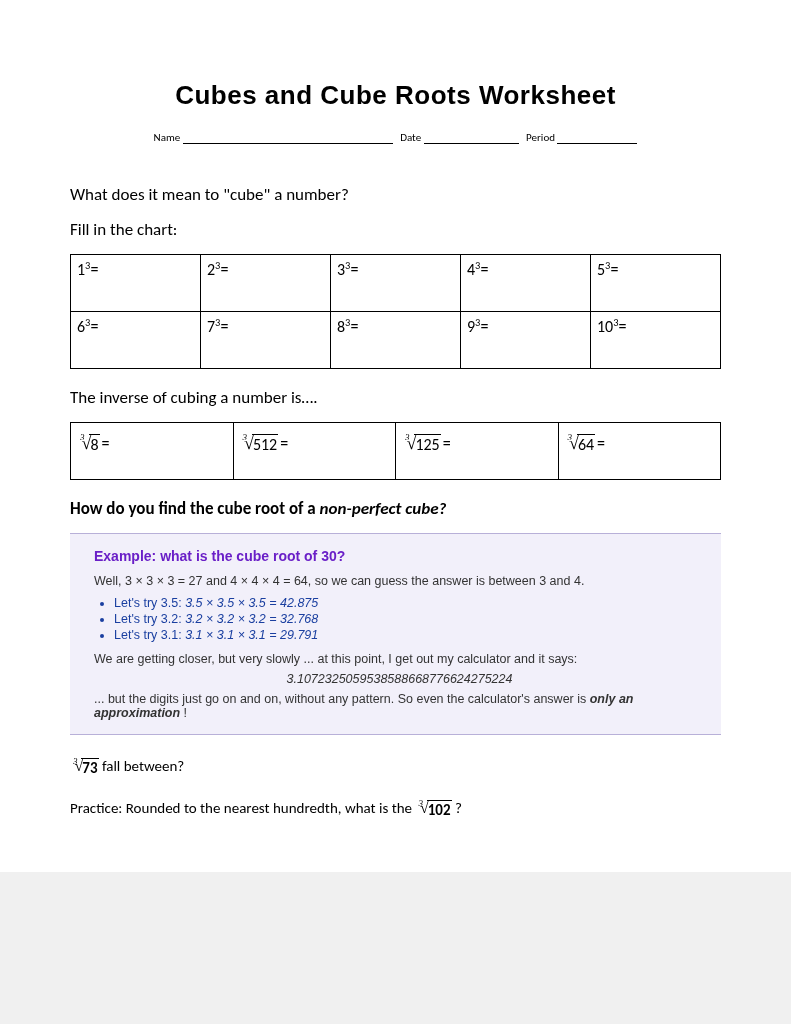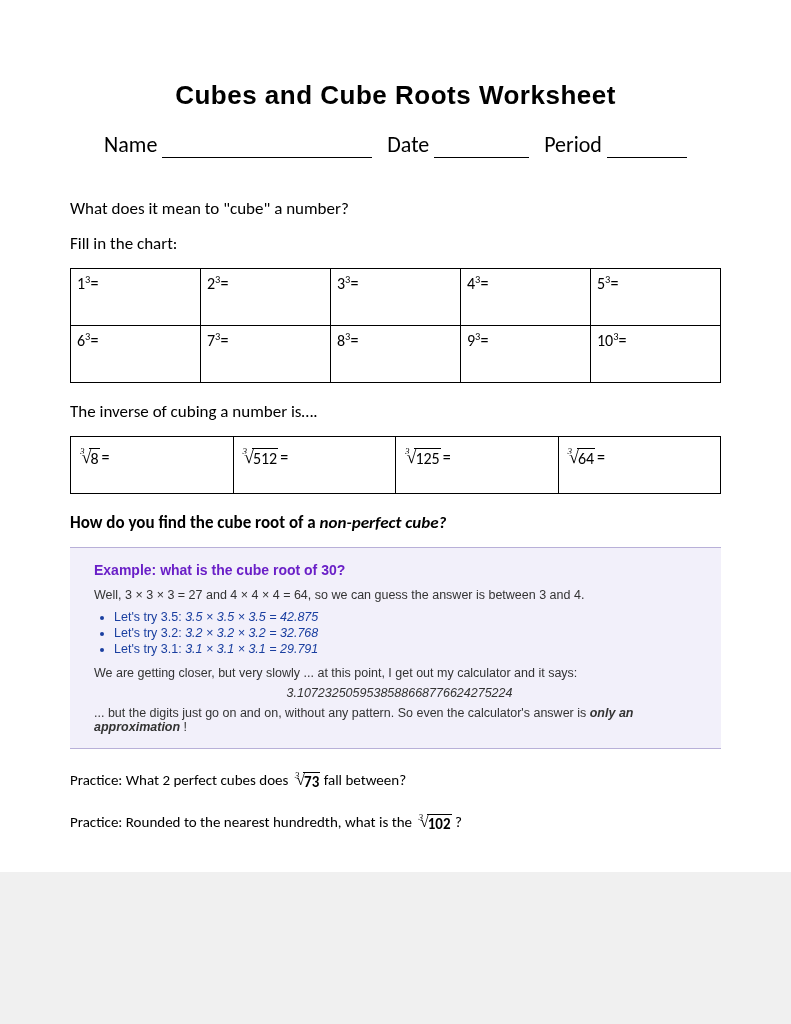--- a/index.html
+++ b/index.html
@@ -21,21 +21,21 @@
   }
   .title {
     font-family: "Arial Black", Impact, sans-serif;
     font-weight: 900;
     font-size: 26px;
     text-align: center;
     margin-bottom: 20px;
     letter-spacing: 0.5px;
   }
   .header-line {
-    font-size: 22px;
+    font-size: 11px;
     text-align: center;
     margin-bottom: 40px;
     padding: 0 20px;
   }
   .blank {
     display: inline-block;
     border-bottom: 1px solid #000;
     vertical-align: bottom;
     height: 1em;
   }
@@ -259,21 +259,20 @@
       <li><span>Let's try 3.1: </span><span class="tail">3.1 × 3.1 × 3.1 = 29.791</span></li>
     </ul>
     <div>We are getting closer, but very slowly ... at this point, I get out my calculator and it says:</div>
     <div class="center">3.1072325059538588668776624275224</div>
     <div>
       <span>... but the digits just go on and on, without any pattern. So even the calculator's answer is </span><span class="approx">only an approximation</span><span> !</span>
     </div>
   </div>
 
   <div class="practice">
-    <span>Practice: What 2 perfect cubes does </span>
     <span class="inline-cbrt">
         <span class="idx">3</span>
         <span class="radical">√</span>
         <span class="radicand">73</span>
       </span>
     <span> fall between?</span>
   </div>
 
   <div class="practice">
     <span>Practice: Rounded to the nearest hundredth, what is the </span>

